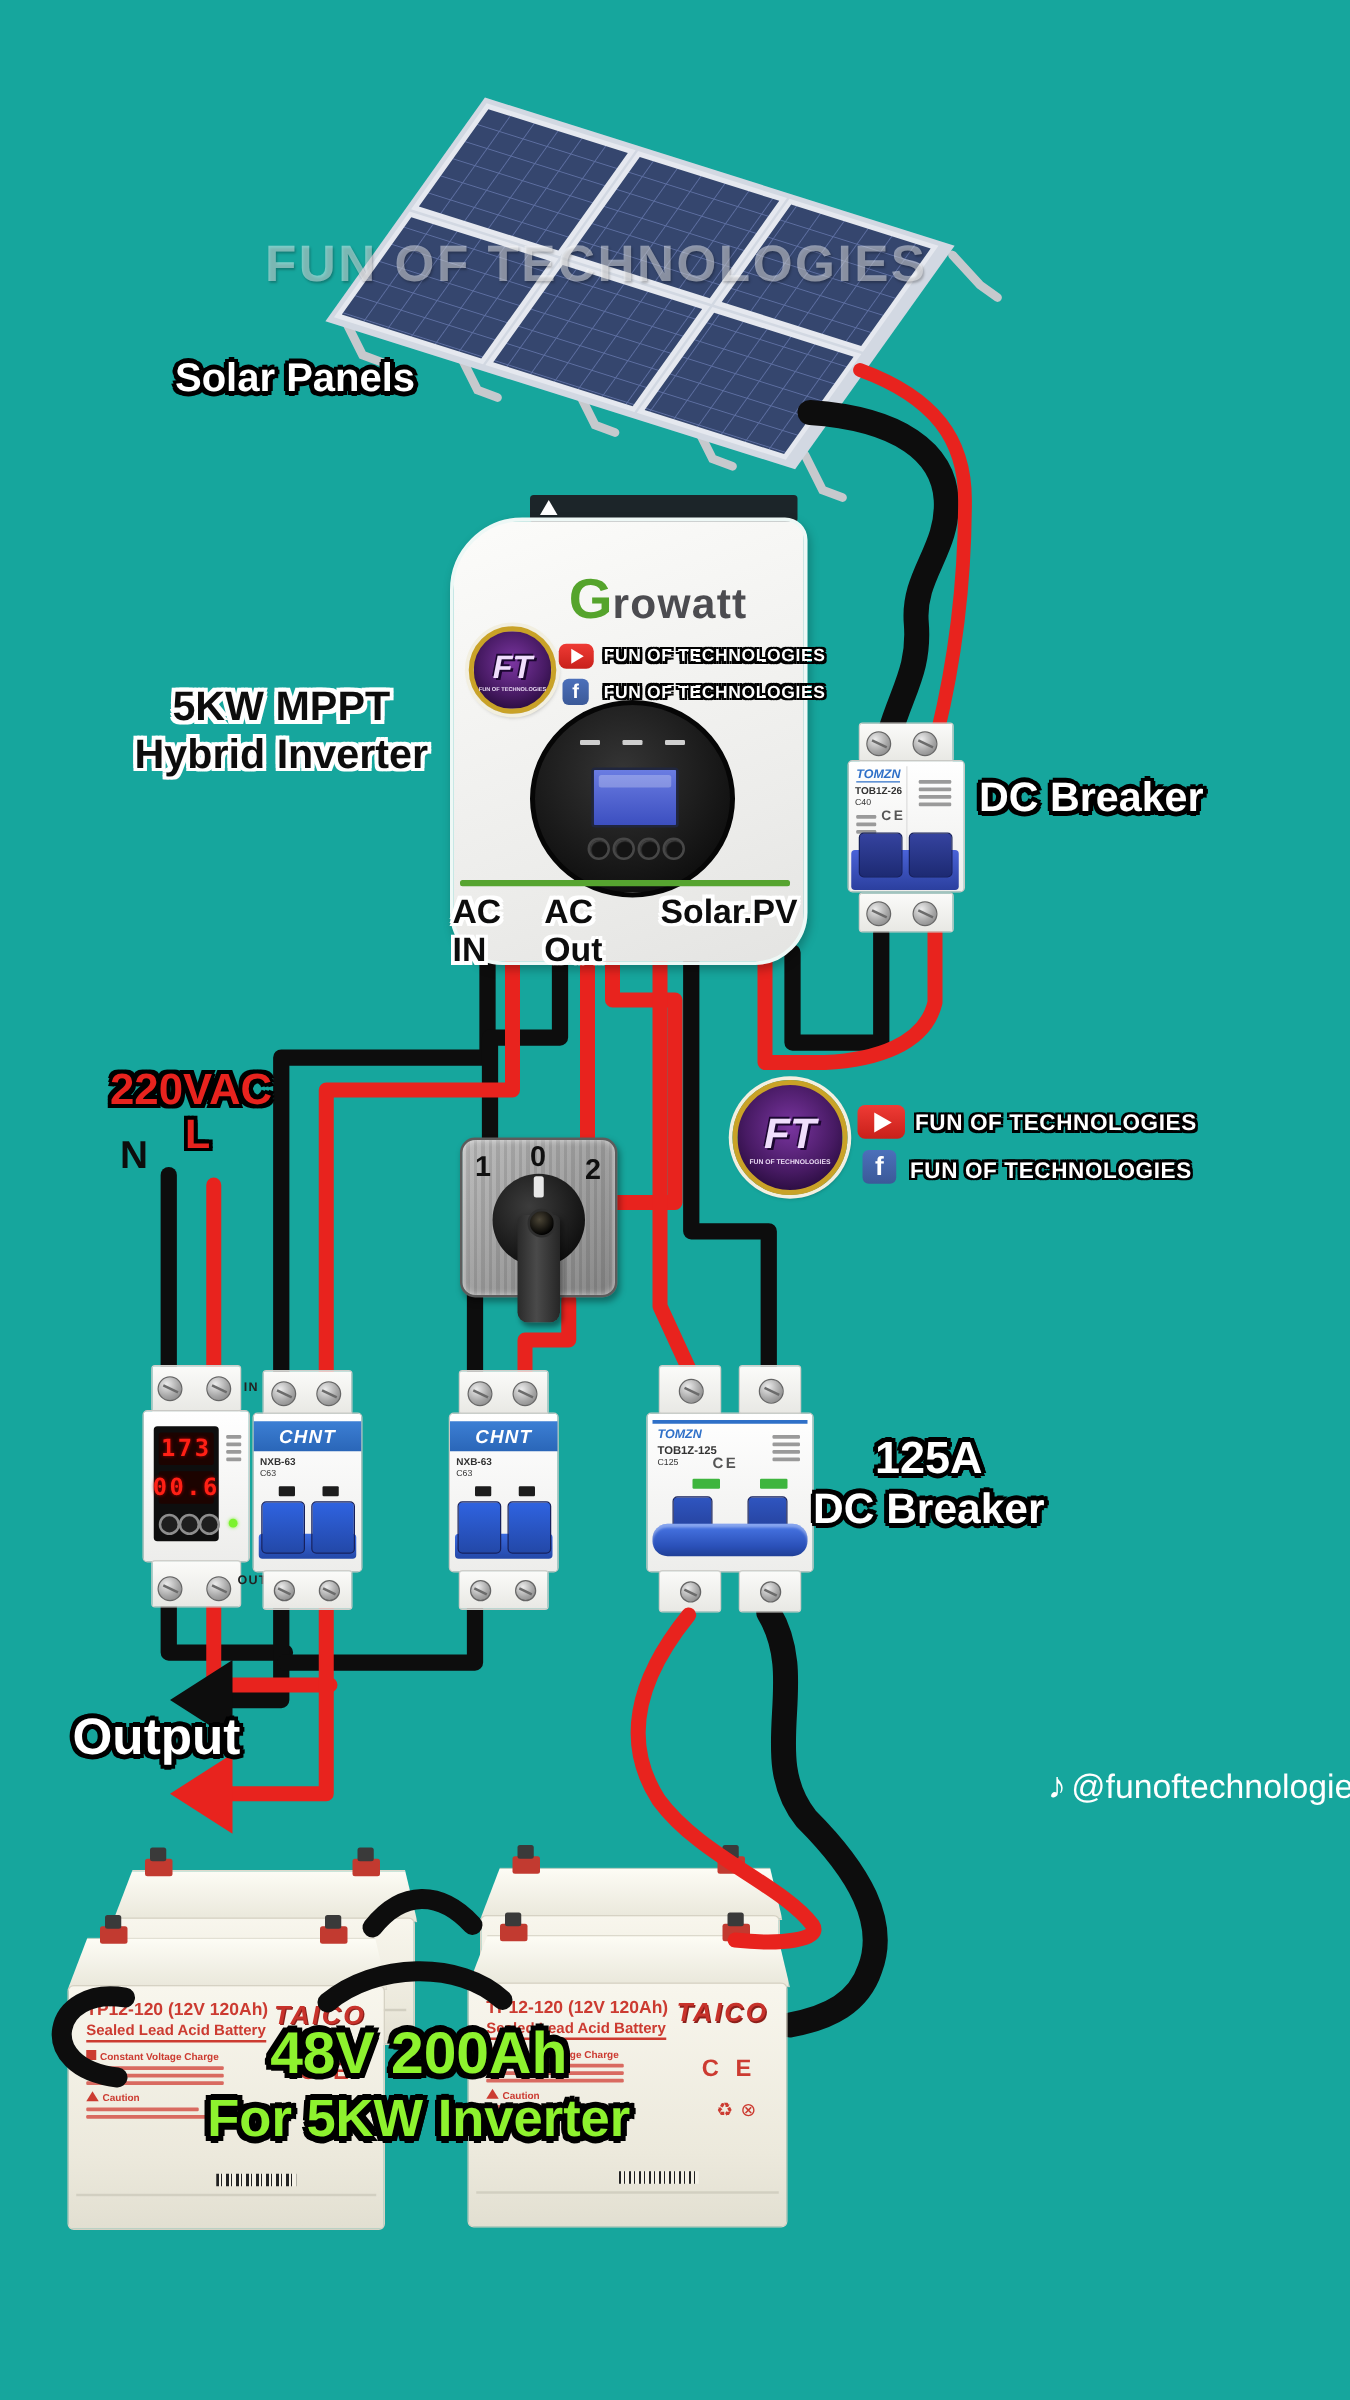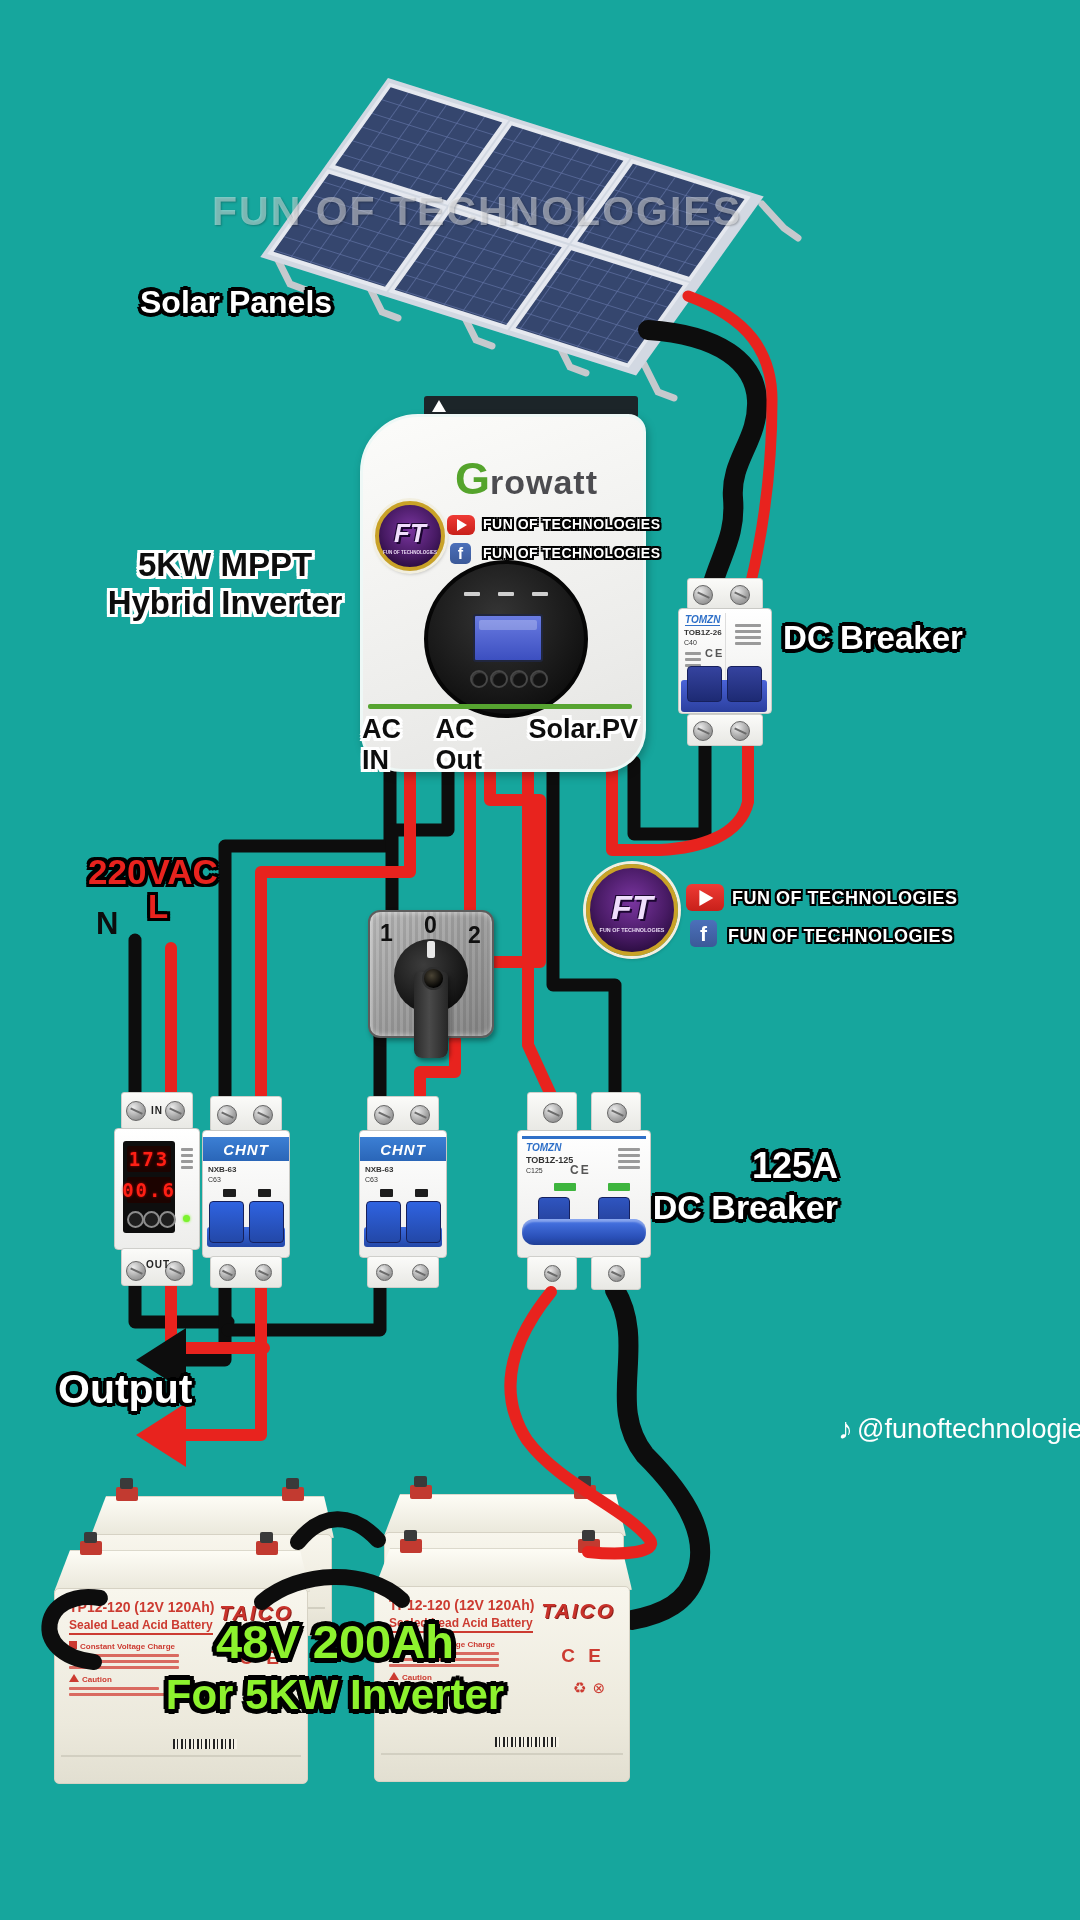--- a/index.html
+++ b/index.html
@@ -104,21 +104,21 @@
   #rotary .hub{position:absolute;left:54px;top:57px;width:19px;height:19px;border-radius:50%;
     background:radial-gradient(circle at 40% 35%,#4a4435,#000 75%);border:2px solid #2e2e2e;}
 
   
   .vp-panel{position:absolute;background:#0e0e0e;border-radius:3px;}
   .seg{position:absolute;background:#1c0300;border-radius:2px;color:#ff2015;
     font-family:"DejaVu Sans Mono",monospace;font-weight:bold;font-size:19px;letter-spacing:2px;
     display:flex;align-items:center;justify-content:center;text-shadow:0 0 3px #a00;}
   .vp-btn{position:absolute;width:13px;height:13px;border-radius:50%;background:#1e1e1e;border:2px solid #8d8d8d;}
   .led{position:absolute;width:7px;height:7px;border-radius:50%;background:#7cf22e;box-shadow:0 0 3px #7cf22e;}
-  .vp-io{position:absolute;font-size:10px;font-weight:bold;color:#222;letter-spacing:1px;}
+  .vp-io{position:absolute;font-size:10px;font-weight:bold;color:#222;letter-spacing:1px;margin-left:44px;}
 
   .chint-band{position:absolute;left:0;width:100%;height:24px;background:linear-gradient(#3c7fd4,#2a66b8);
     color:#fff;font-weight:bold;font-style:italic;font-size:15px;letter-spacing:1px;
     display:flex;align-items:center;justify-content:center;}
   .win{position:absolute;width:13px;height:8px;background:#1d1d1d;border-radius:1px;}
   .win.green{background:#3eb53e;width:22px;}
 
   
   .battery{position:absolute;}
   .bat-top{position:absolute;left:0;top:0;width:100%;height:40px;
@@ -410,21 +410,21 @@
       <div class="toggle-handle" style="left:80px;top:66px;width:30px;height:38px;background:linear-gradient(#2f55c0,#21398c);"></div>
       <div class="toggle-base" style="left:4px;top:88px;width:124px;height:26px;border-radius:12px;background:linear-gradient(#4a78e8,#2a50b8 70%,#203f96);box-shadow:inset 0 3px 2px rgba(255,255,255,.35);"></div>
     </div>
     <div class="tab" style="left:10px;top:164px;width:48px;height:32px;">
         <span class="screw sm" style="left:16px;top:8px;"></span>
       </div>
     <div class="tab" style="left:74px;top:164px;width:48px;height:32px;">
         <span class="screw sm" style="left:16px;top:8px;"></span>
       </div>
   </div>
-  <div class="abs" style="left:648px;top:1144px;width:190px;text-align:right;z-index:10;line-height:1.2;">
+  <div class="abs" style="left:648px;top:1144px;width:190px;text-align:center;z-index:10;line-height:1.2;">
     <div class="t-white-o" style="font-size:36px;">125A</div>
     <div class="t-white-o" style="font-size:34px;">DC Breaker</div>
   </div>
 
   <div class="abs t-white-o" style="left:58px;top:1366px;font-size:41px;z-index:10;">Output</div>
 
   <div class="abs" style="left:838px;top:1412px;z-index:10;display:flex;align-items:center;color:#fff;">
     <span style="font-size:30px;margin-right:4px;">♪</span>
     <span style="font-size:27px;">@funoftechnologies</span>
   </div>

